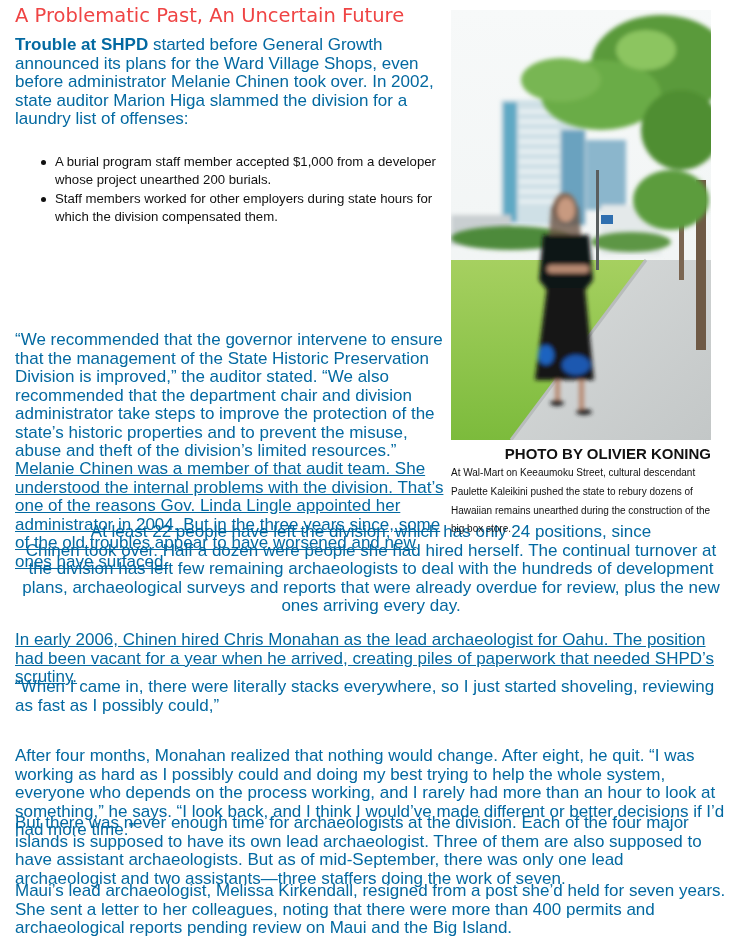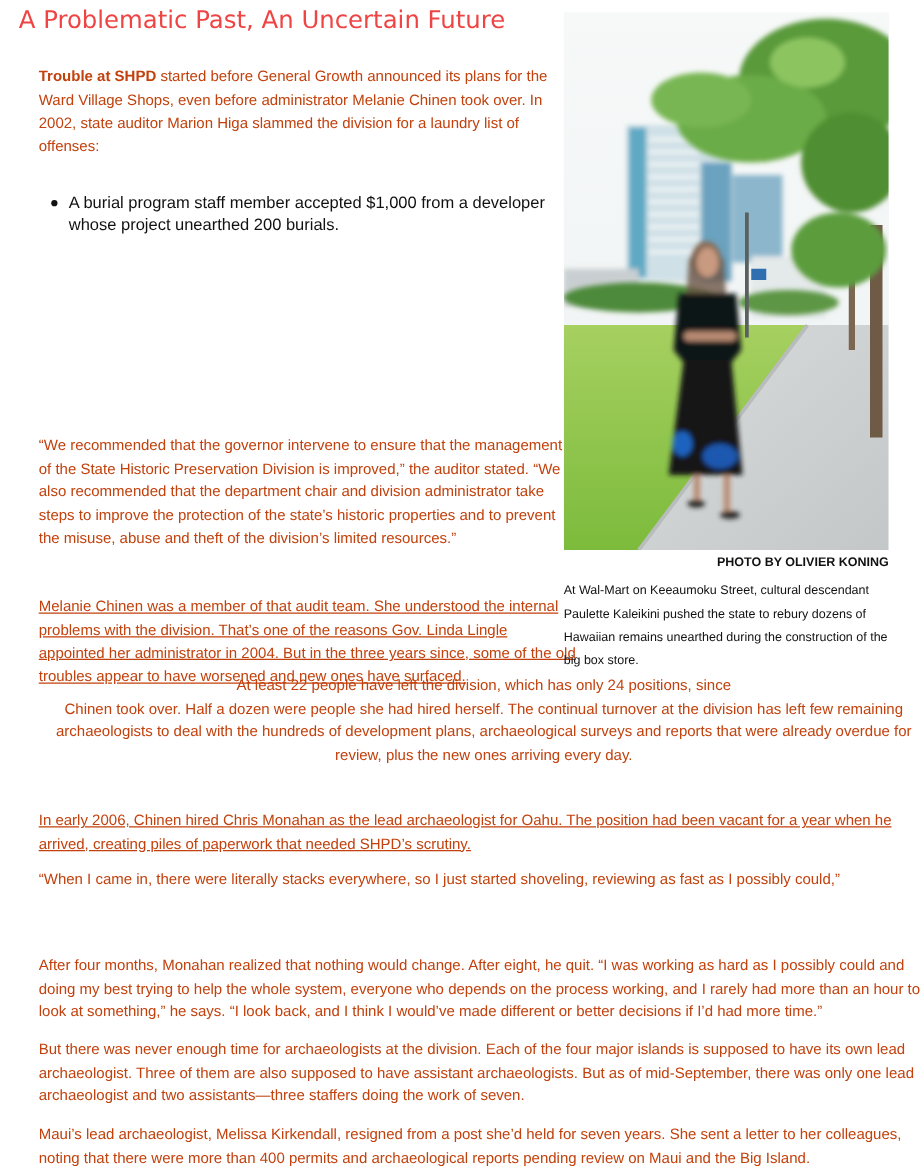--- a/index.html
+++ b/index.html
@@ -6,22 +6,22 @@
     body {
       width: 736px; height: 937px; position: relative; overflow: hidden;
       font-family: "Liberation Sans", sans-serif; color: #111111;
     }
     .headline {
       position: absolute; left: 15px; top: 4px;
       font-family: "DejaVu Sans", sans-serif; font-size: 19.5px; font-weight: normal;
       color: #ef4444; margin: 0; letter-spacing: 0px;
     }
     .p {
-      position: absolute; left: 15px; margin: 16px;
-      font-size: 12px; line-height: 18.5px; color: #c2410c;
+      position: absolute; left: 15px; margin: 0;
+      font-size: 17px; line-height: 18.5px; color: #0369a1;
     }
     .intro { top: 36px; width: 425px; }
     .intro b { font-weight: bold; }
     .bullets {
       position: absolute; left: 24px; top: 153px; margin: 0; padding: 0 0 0 31px;
       width: 395px; font-size: 13.2px; line-height: 18.3px; list-style: none;
     }
     .bullets li { position: relative; margin: 0; }
     .bullets li::before {
       content: ""; position: absolute; left: -14px; top: 7px;
@@ -36,36 +36,37 @@
     .pfour { top: 747px; }
     .pnever { top: 814px; }
     .pmaui { top: 882px; }
 
     .photo {
       position: absolute; left: 451px; top: 10px; width: 260px; height: 430px; overflow: hidden;
       background: #f4f6f5;
     }
     .credit {
       position: absolute; left: 451px; top: 445px; width: 260px; text-align: right;
-      font-size: 10px; font-weight: bold; color: #111; margin: 0;
+      font-size: 15px; font-weight: bold; color: #111; margin: 0;
     }
     .caption {
       position: absolute; left: 451px; top: 464px; width: 265px; margin: 0;
       font-size: 10px; line-height: 18.8px; color: #111;
     }
   </style>
 </head>
 <body>
 
 <h1 class="headline">A Problematic Past, An Uncertain Future</h1>
 
 <p class="p intro"><b>Trouble at SHPD</b><span> started before General Growth announced its plans for the Ward Village Shops, even before administrator Melanie Chinen took over. In 2002, state auditor Marion Higa slammed the division for a laundry list of offenses:</span></p>
 
 <ul class="bullets">
   <li>A burial program staff member accepted $1,000 from a developer whose project unearthed 200 burials.</li>
+  <li>Staff members worked for other employers during state hours for which the division compensated them.</li>
 </ul>
 
 <p class="p quote">“We recommended that the governor intervene to ensure that the management of the State Historic Preservation Division is improved,” the auditor stated. “We also recommended that the department chair and division administrator take steps to improve the protection of the state’s historic properties and to prevent the misuse, abuse and theft of the division’s limited resources.”</p>
 <p class="p audit">Melanie Chinen was a member of that audit team. She understood the internal problems with the division. That’s one of the reasons Gov. Linda Lingle appointed her administrator in 2004. But in the three years since, some of the old troubles appear to have worsened and new ones have surfaced.</p>
 
 <p class="p wide p22"><span>At least 22 people have left the division, which has only 24 positions, since</span><br><span>Chinen took over. Half a dozen were people she had hired herself. The continual turnover at the division has left few remaining archaeologists to deal with the hundreds of development plans, archaeological surveys and reports that were already overdue for review, plus the new ones arriving every day.</span></p>
 
 <p class="p wide p2006">In early 2006, Chinen hired Chris Monahan as the lead archaeologist for Oahu. The position had been vacant for a year when he arrived, creating piles of paperwork that needed SHPD’s scrutiny.</p>
 
 <p class="p wide pcame"><span>“When I came in, there were literally stacks everywhere, so I just started shoveling, reviewing as fast as I possibly could,”</span><br><br></p>

